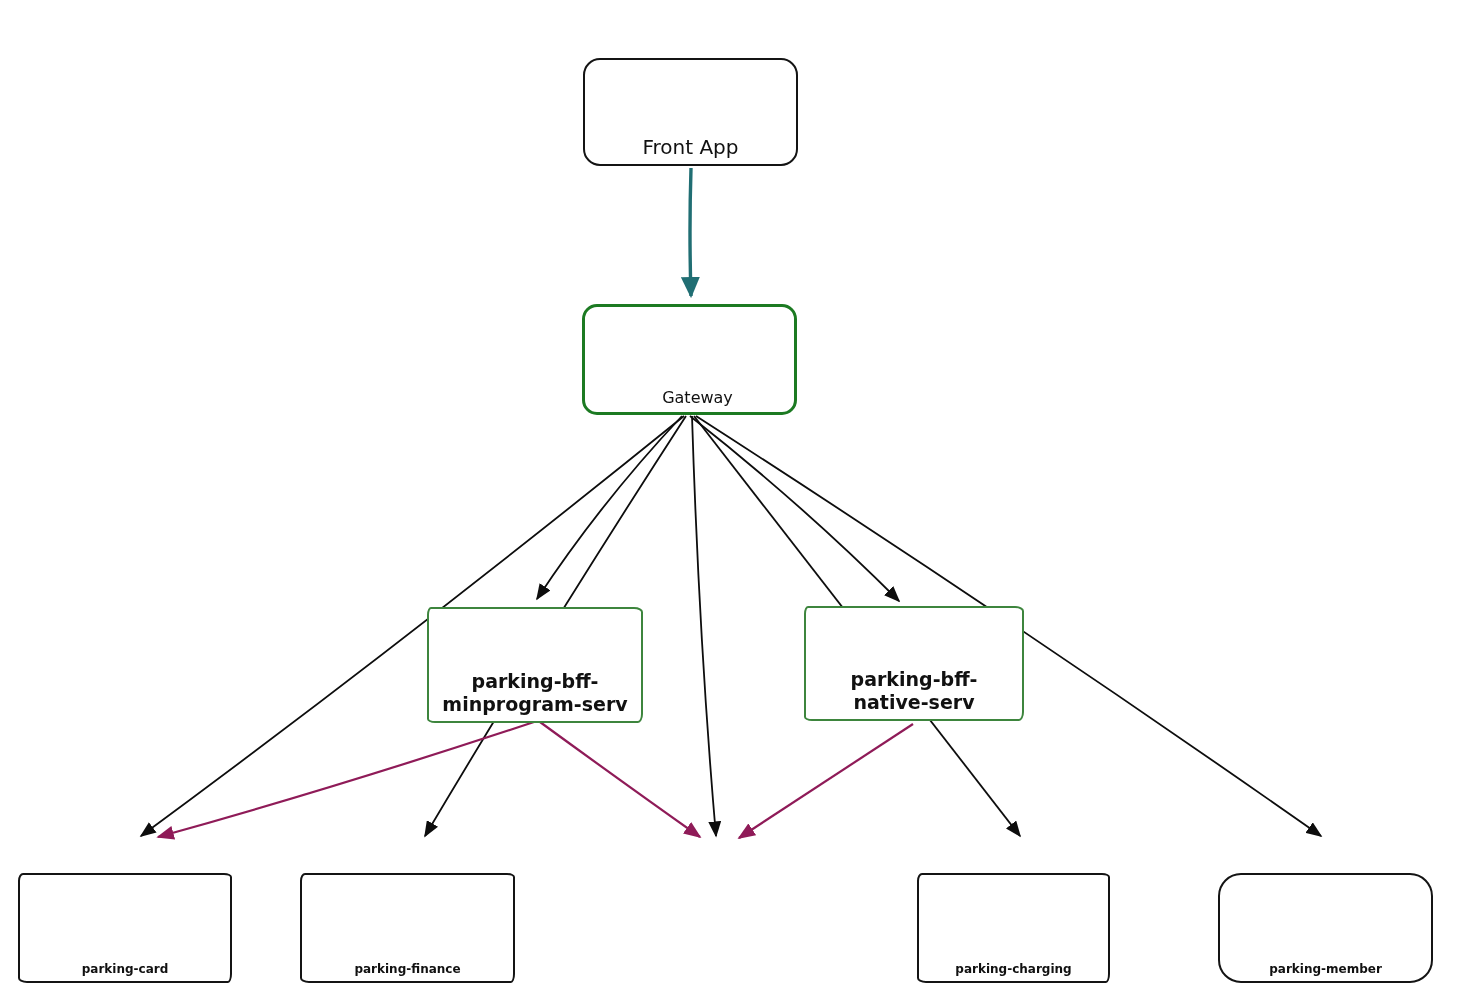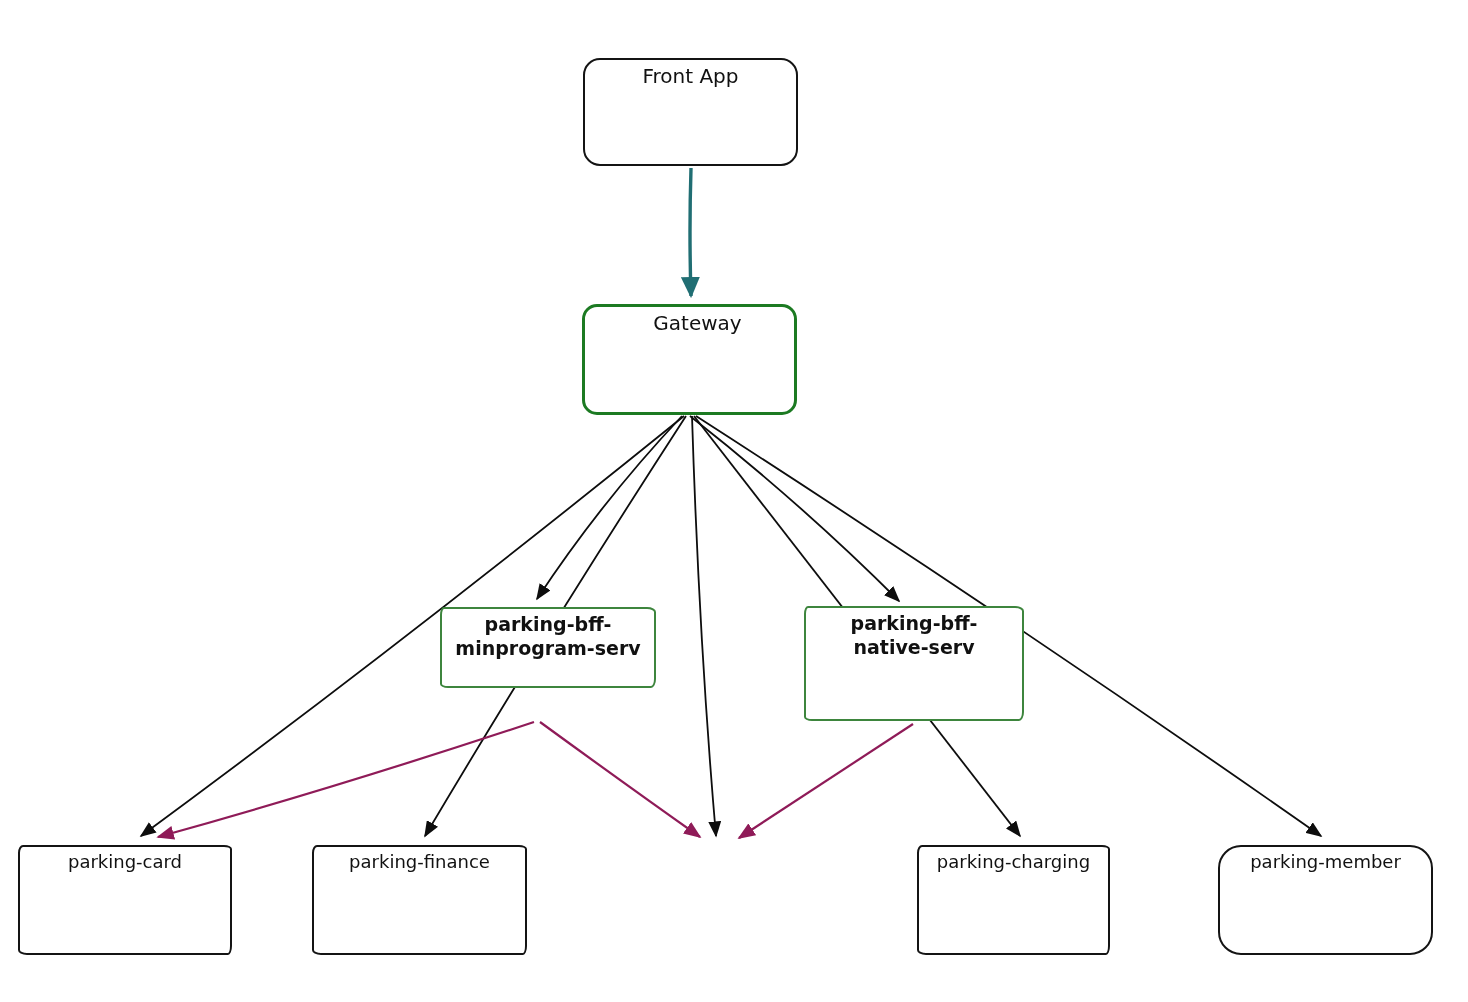--- a/index.html
+++ b/index.html
@@ -25,48 +25,49 @@
   .edge-black{stroke:var(--edge_black);stroke-width:1.8;}
   .edge-purple{stroke:var(--edge_purple);stroke-width:2.2;}
   .edge-teal{stroke:var(--edge_teal);stroke-width:3.4;}
   .mk-black{fill:var(--edge_black);}
   .mk-purple{fill:var(--edge_purple);}
   .mk-teal{fill:var(--edge_teal);}
   .node{
     position:absolute;
     background:var(--background);
     color:var(--text);
-    display:flex;align-items:flex-start;justify-content:center;
+    display:flex;align-items:flex-end;justify-content:center;
     text-align:center;
     box-sizing:border-box;
     padding:4px 8px;
     line-height:1.25;
   }
   .node-front{
     border:2.5px solid var(--box_border);
     border-radius:17px;
     font-size:20px;
   }
   .node-gateway{
     border:3.5px solid var(--gateway_green);
     border-radius:15px;
-    font-size:20px;
+    font-size:16px;
     padding-left:24px;
   }
   .node-bff{
     border:2px solid var(--bff_green);
     font-weight:bold;
     font-size:19px;
     border-radius:4px 9px 5px 8px / 8px 5px 9px 4px;
   }
   .node-service{
     border:2.4px solid var(--box_border);
-    font-weight:normal;
-    font-size:18px;
+    font-weight:bold;
+    font-size:12px;
     border-radius:5px 8px 4px 9px / 8px 4px 9px 5px;
+    margin-top:28px;
   }
 </style>
 </head>
 <body>
 
 <div class="canvas">
 
   <svg class="edges" width="1468" height="1002" viewBox="0 0 1468 1002">
     <defs>
       <marker id="mk-teal" viewBox="0 0 10 9" refX="9" refY="4.5" markerWidth="6.2" markerHeight="5.6" orient="auto-start-reverse">
@@ -96,33 +97,33 @@
   </svg>
 
   <div class="node node-front" style="left:583px;top:58px;width:215px;height:108px;">
     <span>Front App</span>
   </div>
 
   <div class="node node-gateway" style="left:582px;top:304px;width:215px;height:111px;">
     <span>Gateway</span>
   </div>
 
-  <div class="node node-bff" style="left:440px;top:607px;width:216px;height:81px;">
+  <div class="node node-bff" style="left:427px;top:607px;width:216px;height:116px;">
     <span>parking-bff-minprogram-serv</span>
   </div>
 
   <div class="node node-bff" style="left:804px;top:606px;width:220px;height:115px;">
     <span>parking-bff-native-serv</span>
   </div>
 
   <div class="node node-service" style="left:18px;top:845px;width:214px;height:110px;">
     <span>parking-card</span>
   </div>
 
-  <div class="node node-service" style="left:312px;top:845px;width:215px;height:110px;">
+  <div class="node node-service" style="left:300px;top:845px;width:215px;height:110px;">
     <span>parking-finance</span>
   </div>
 
 
   <div class="node node-service" style="left:917px;top:845px;width:193px;height:110px;">
     <span>parking-charging</span>
   </div>
 
   <div class="node node-service" style="left:1218px;top:845px;width:215px;height:110px;border-radius:23px;">
     <span>parking-member</span>

